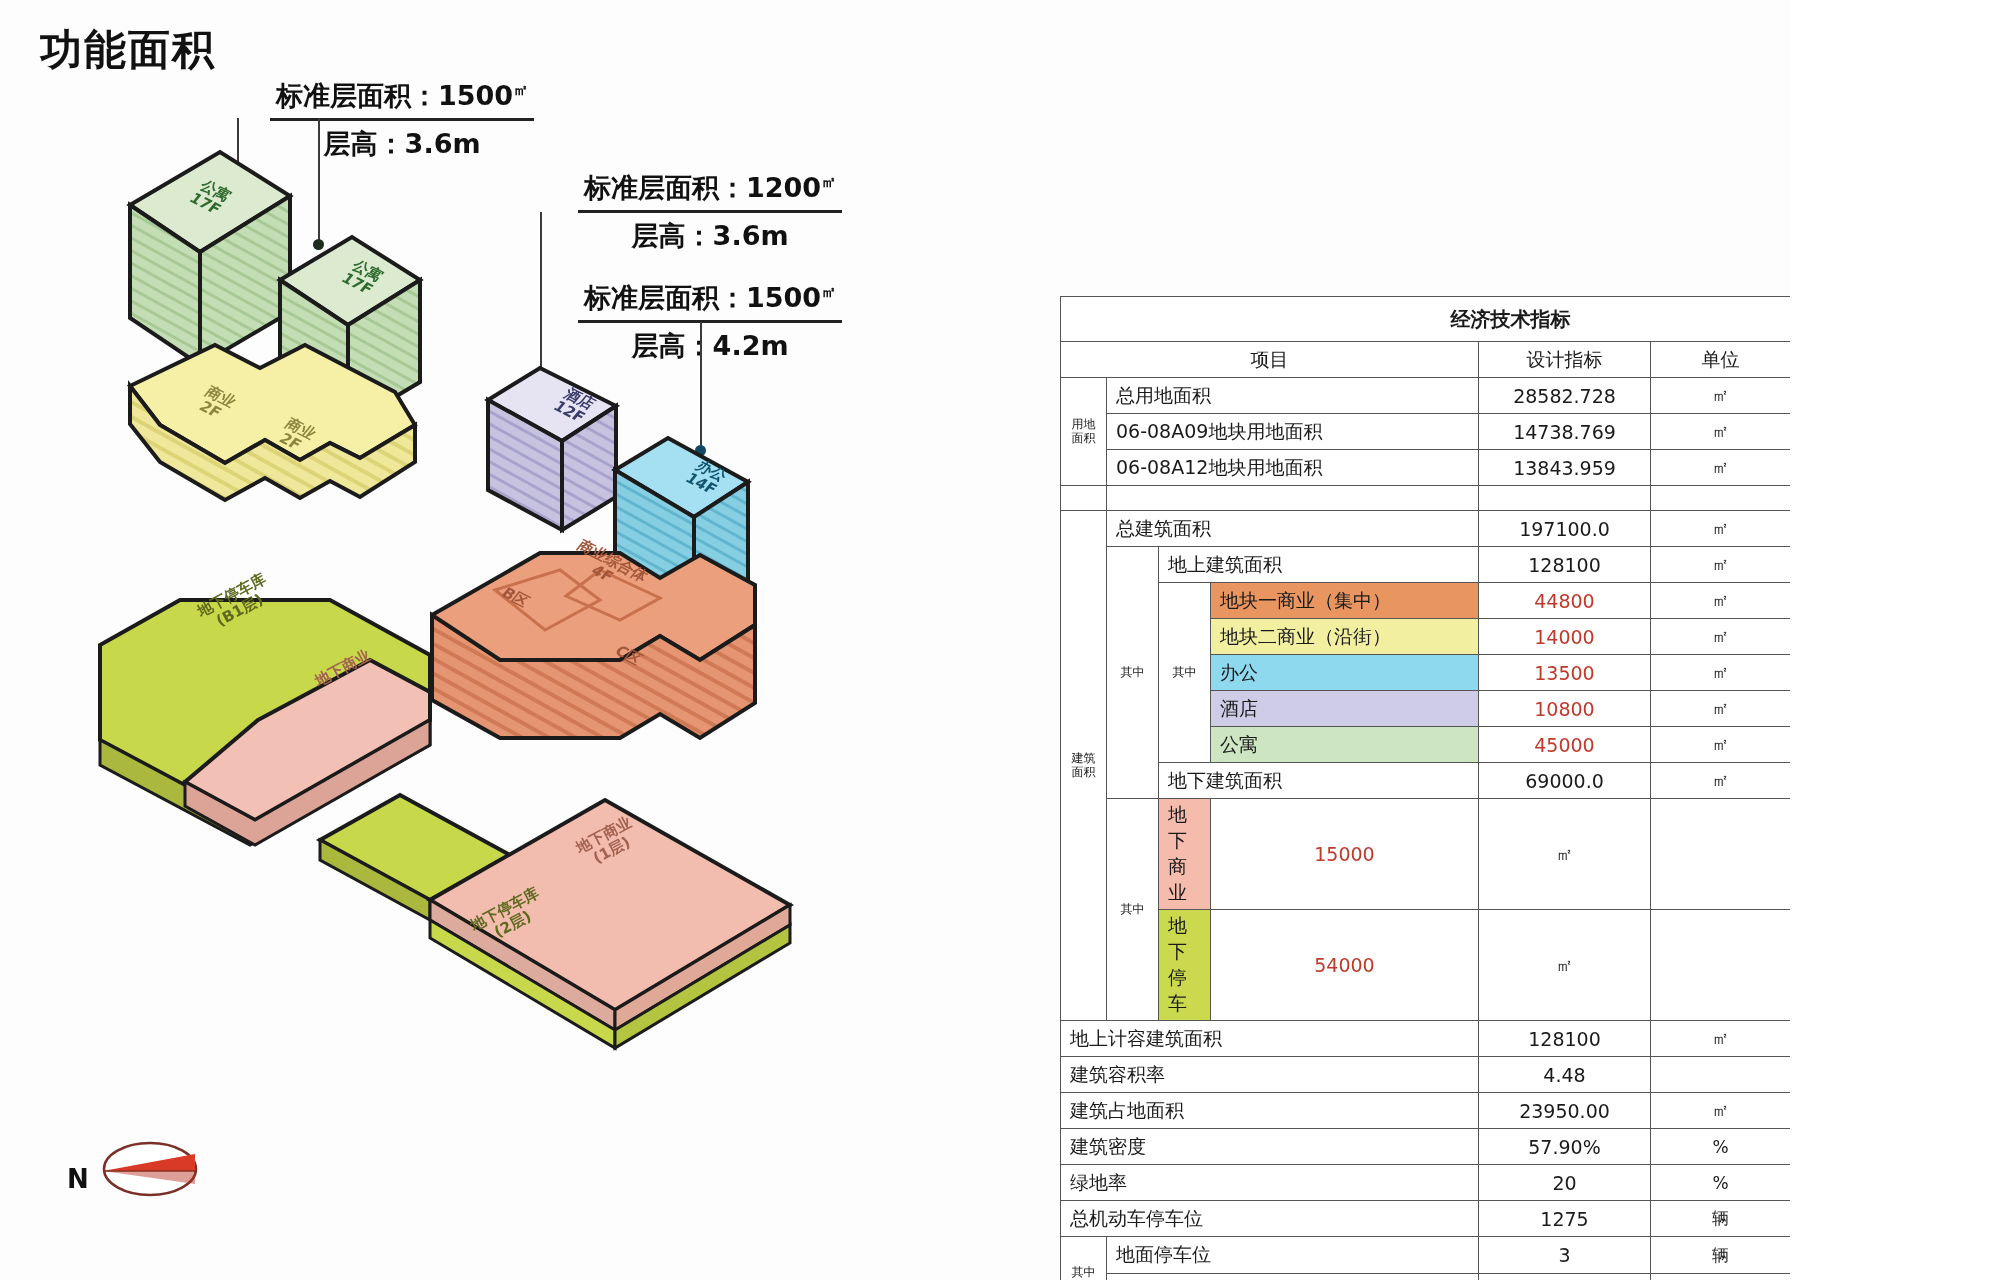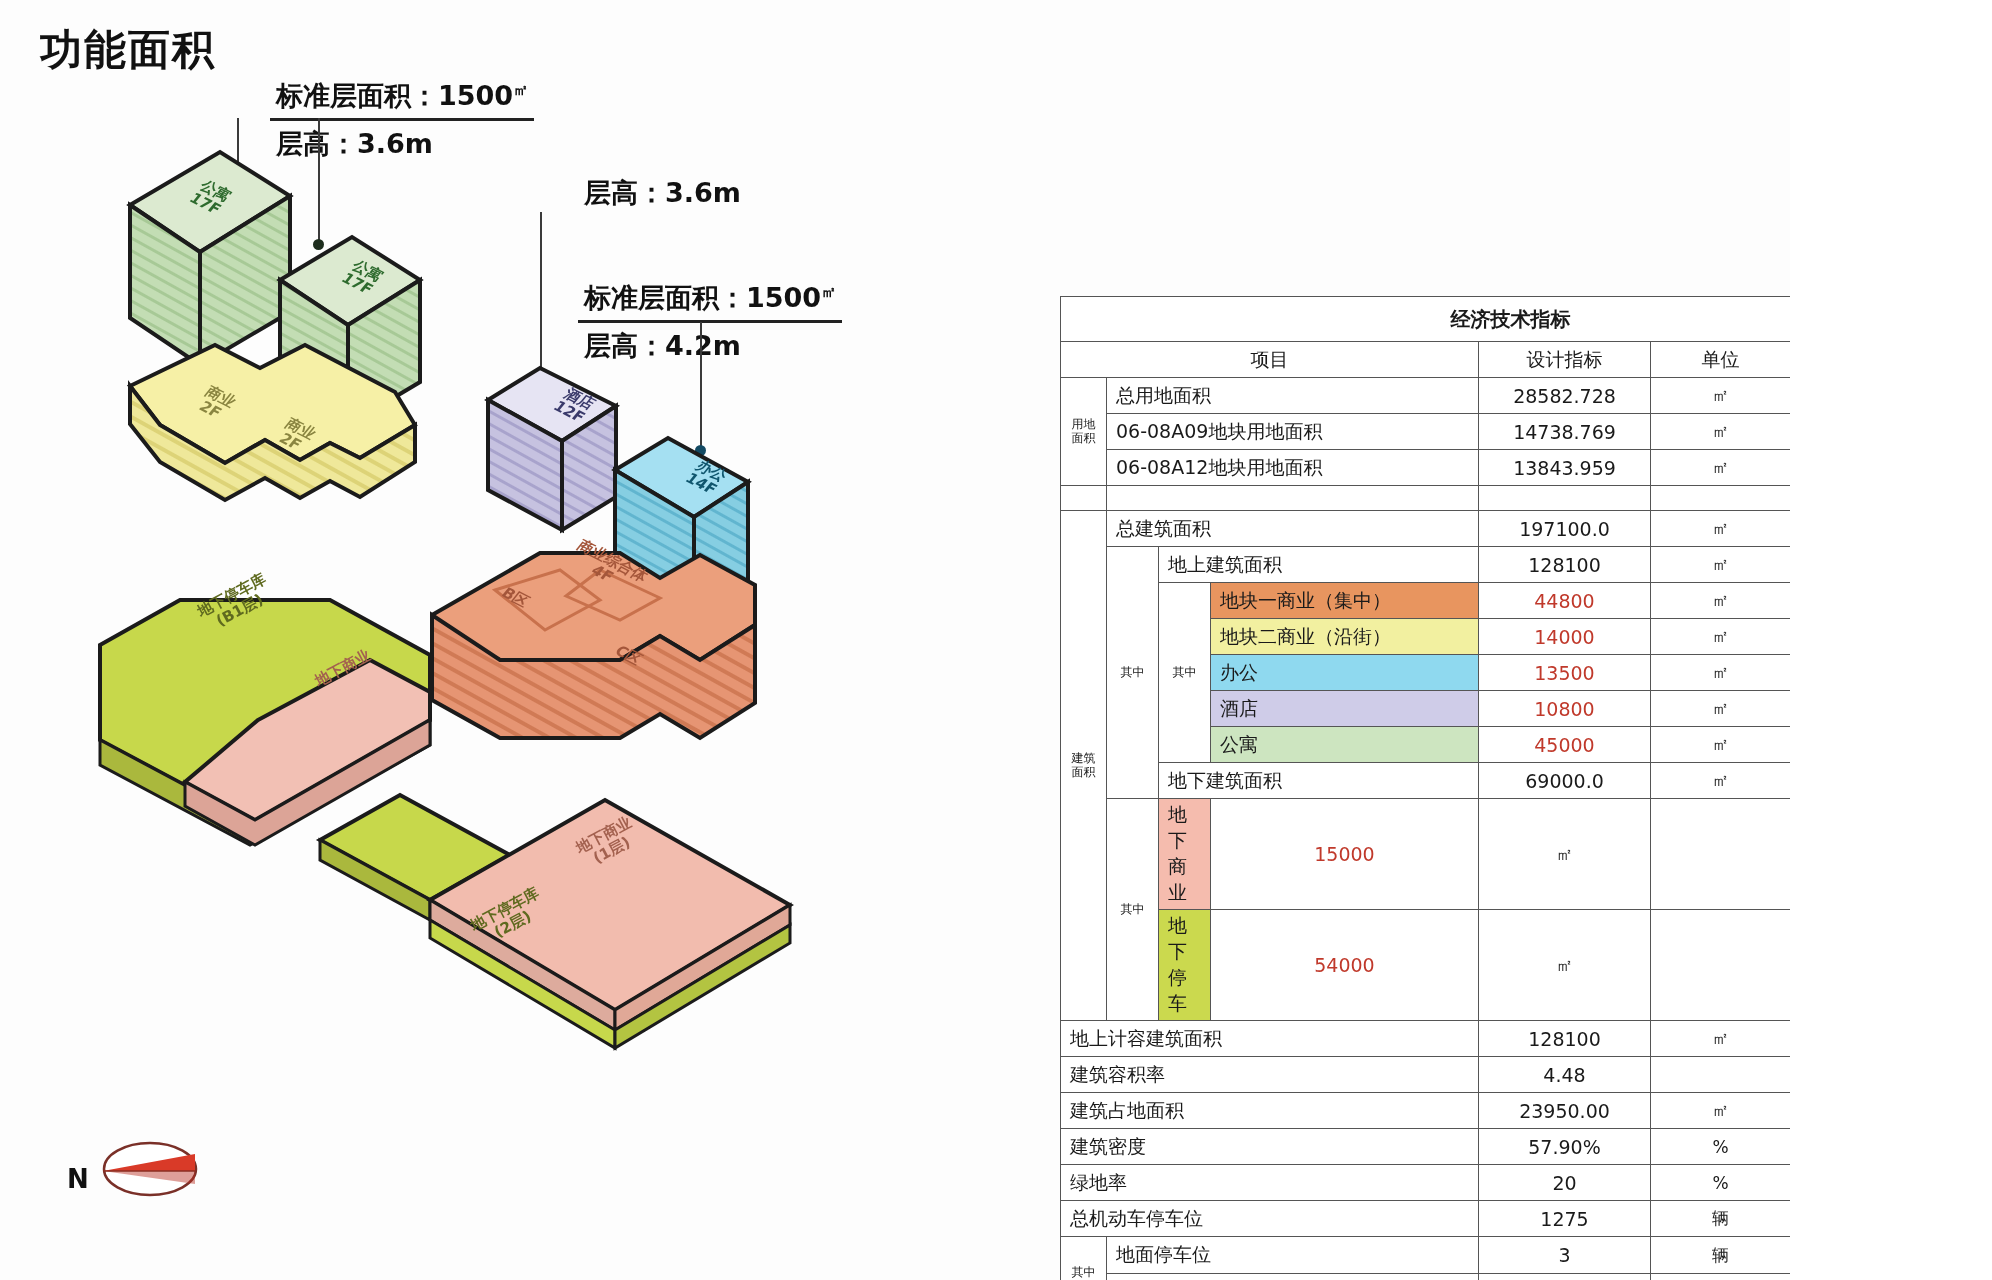--- a/index.html
+++ b/index.html
@@ -38,21 +38,21 @@
   }
   .callout .line1 {
     font-size: 27px;
     padding: 0 6px 4px 6px;
     border-bottom: 3px solid #222;
     text-align: right;
   }
   .callout .line2 {
     font-size: 27px;
     padding: 5px 6px 0 6px;
-    text-align: left;
+    text-align: center;
   }
   .callout .sup {
     font-size: 15px;
     vertical-align: super;
   }
   .leader {
     position: absolute;
     width: 2px;
     background: #3a3a3a;
   }
@@ -157,20 +157,21 @@
   <div class="callout" style="left:270px; top:78px;">
     <div class="line1"><span>标准层面积：1500</span><span class="sup">㎡</span></div>
     <div class="line2">层高：3.6m</div>
   </div>
   <div class="leader" style="left:237px; top:118px; height:100px;"></div>
   <div class="leader" style="left:318px; top:118px; height:125px;"></div>
   <div class="leader-dot" style="left:232px; top:213px;"></div>
   <div class="leader-dot" style="left:313px; top:239px;"></div>
 
   <div class="callout" style="left:578px; top:170px;">
+    <div class="line1"><span>标准层面积：1200</span><span class="sup">㎡</span></div>
     <div class="line2">层高：3.6m</div>
   </div>
   <div class="leader" style="left:540px; top:212px; height:175px;"></div>
   <div class="leader-dot" style="left:535px; top:382px;"></div>
 
   <div class="callout" style="left:578px; top:280px;">
     <div class="line1"><span>标准层面积：1500</span><span class="sup">㎡</span></div>
     <div class="line2">层高：4.2m</div>
   </div>
   <div class="leader" style="left:700px; top:322px; height:128px;"></div>

